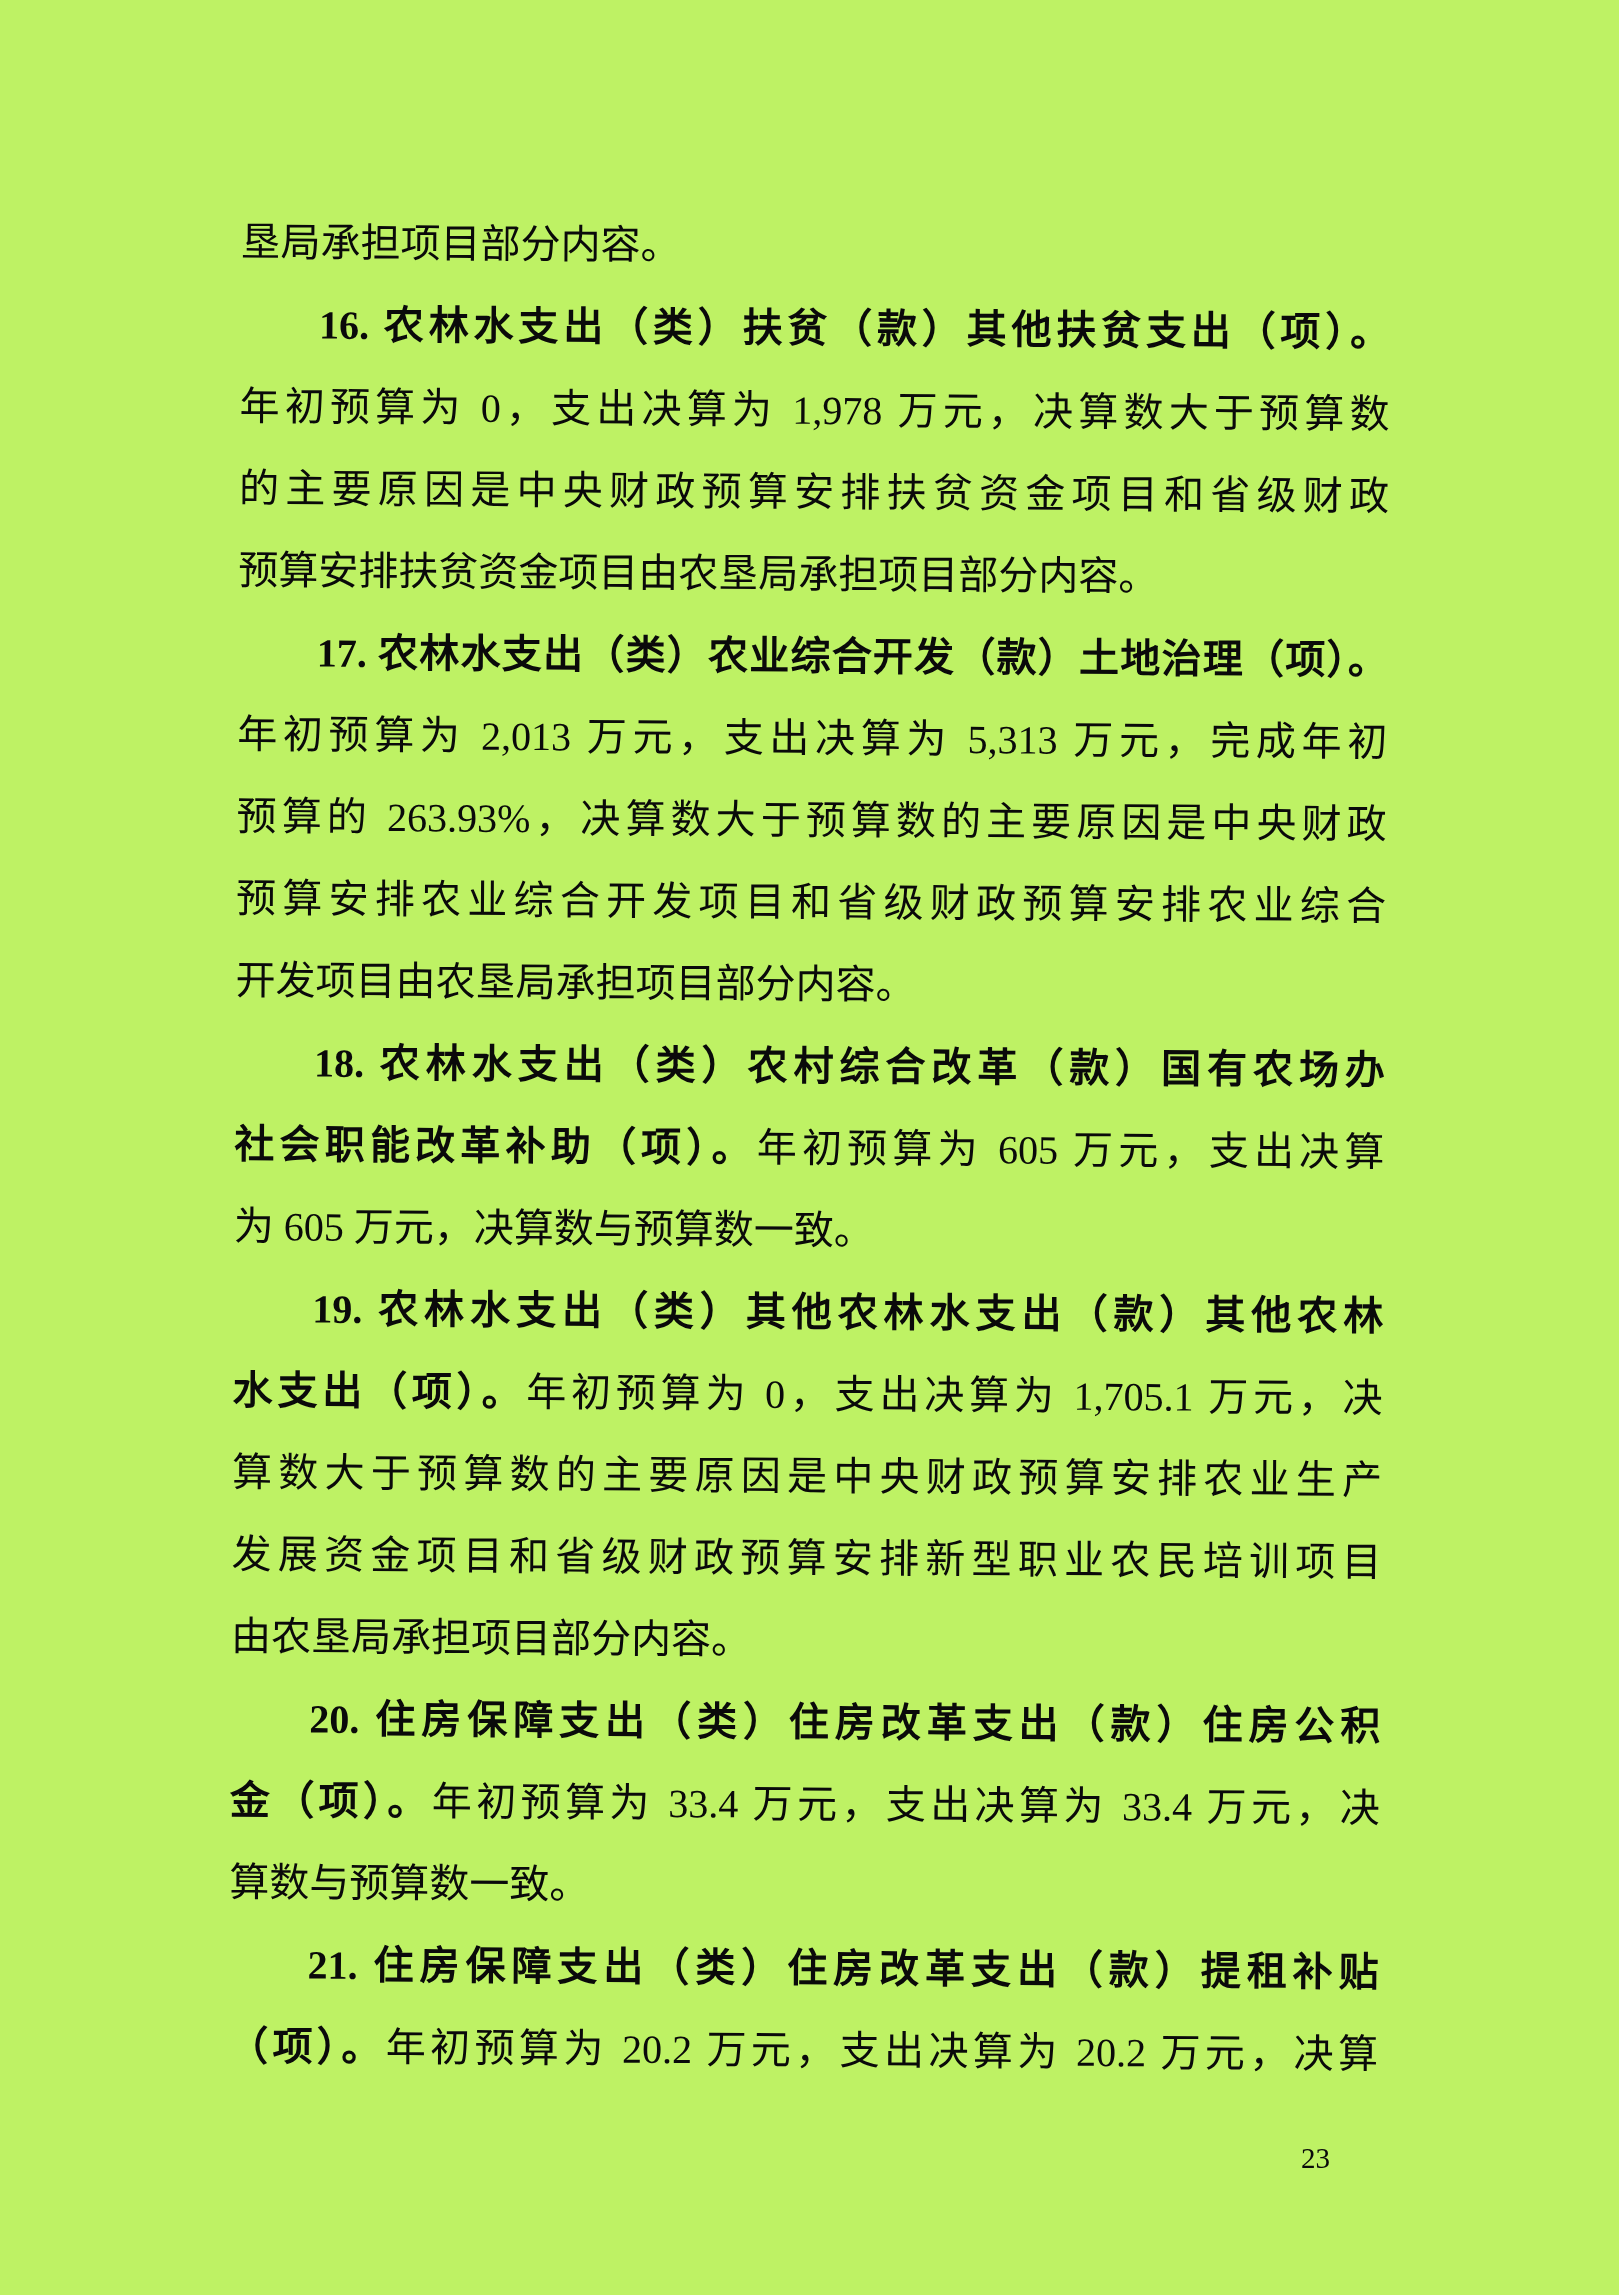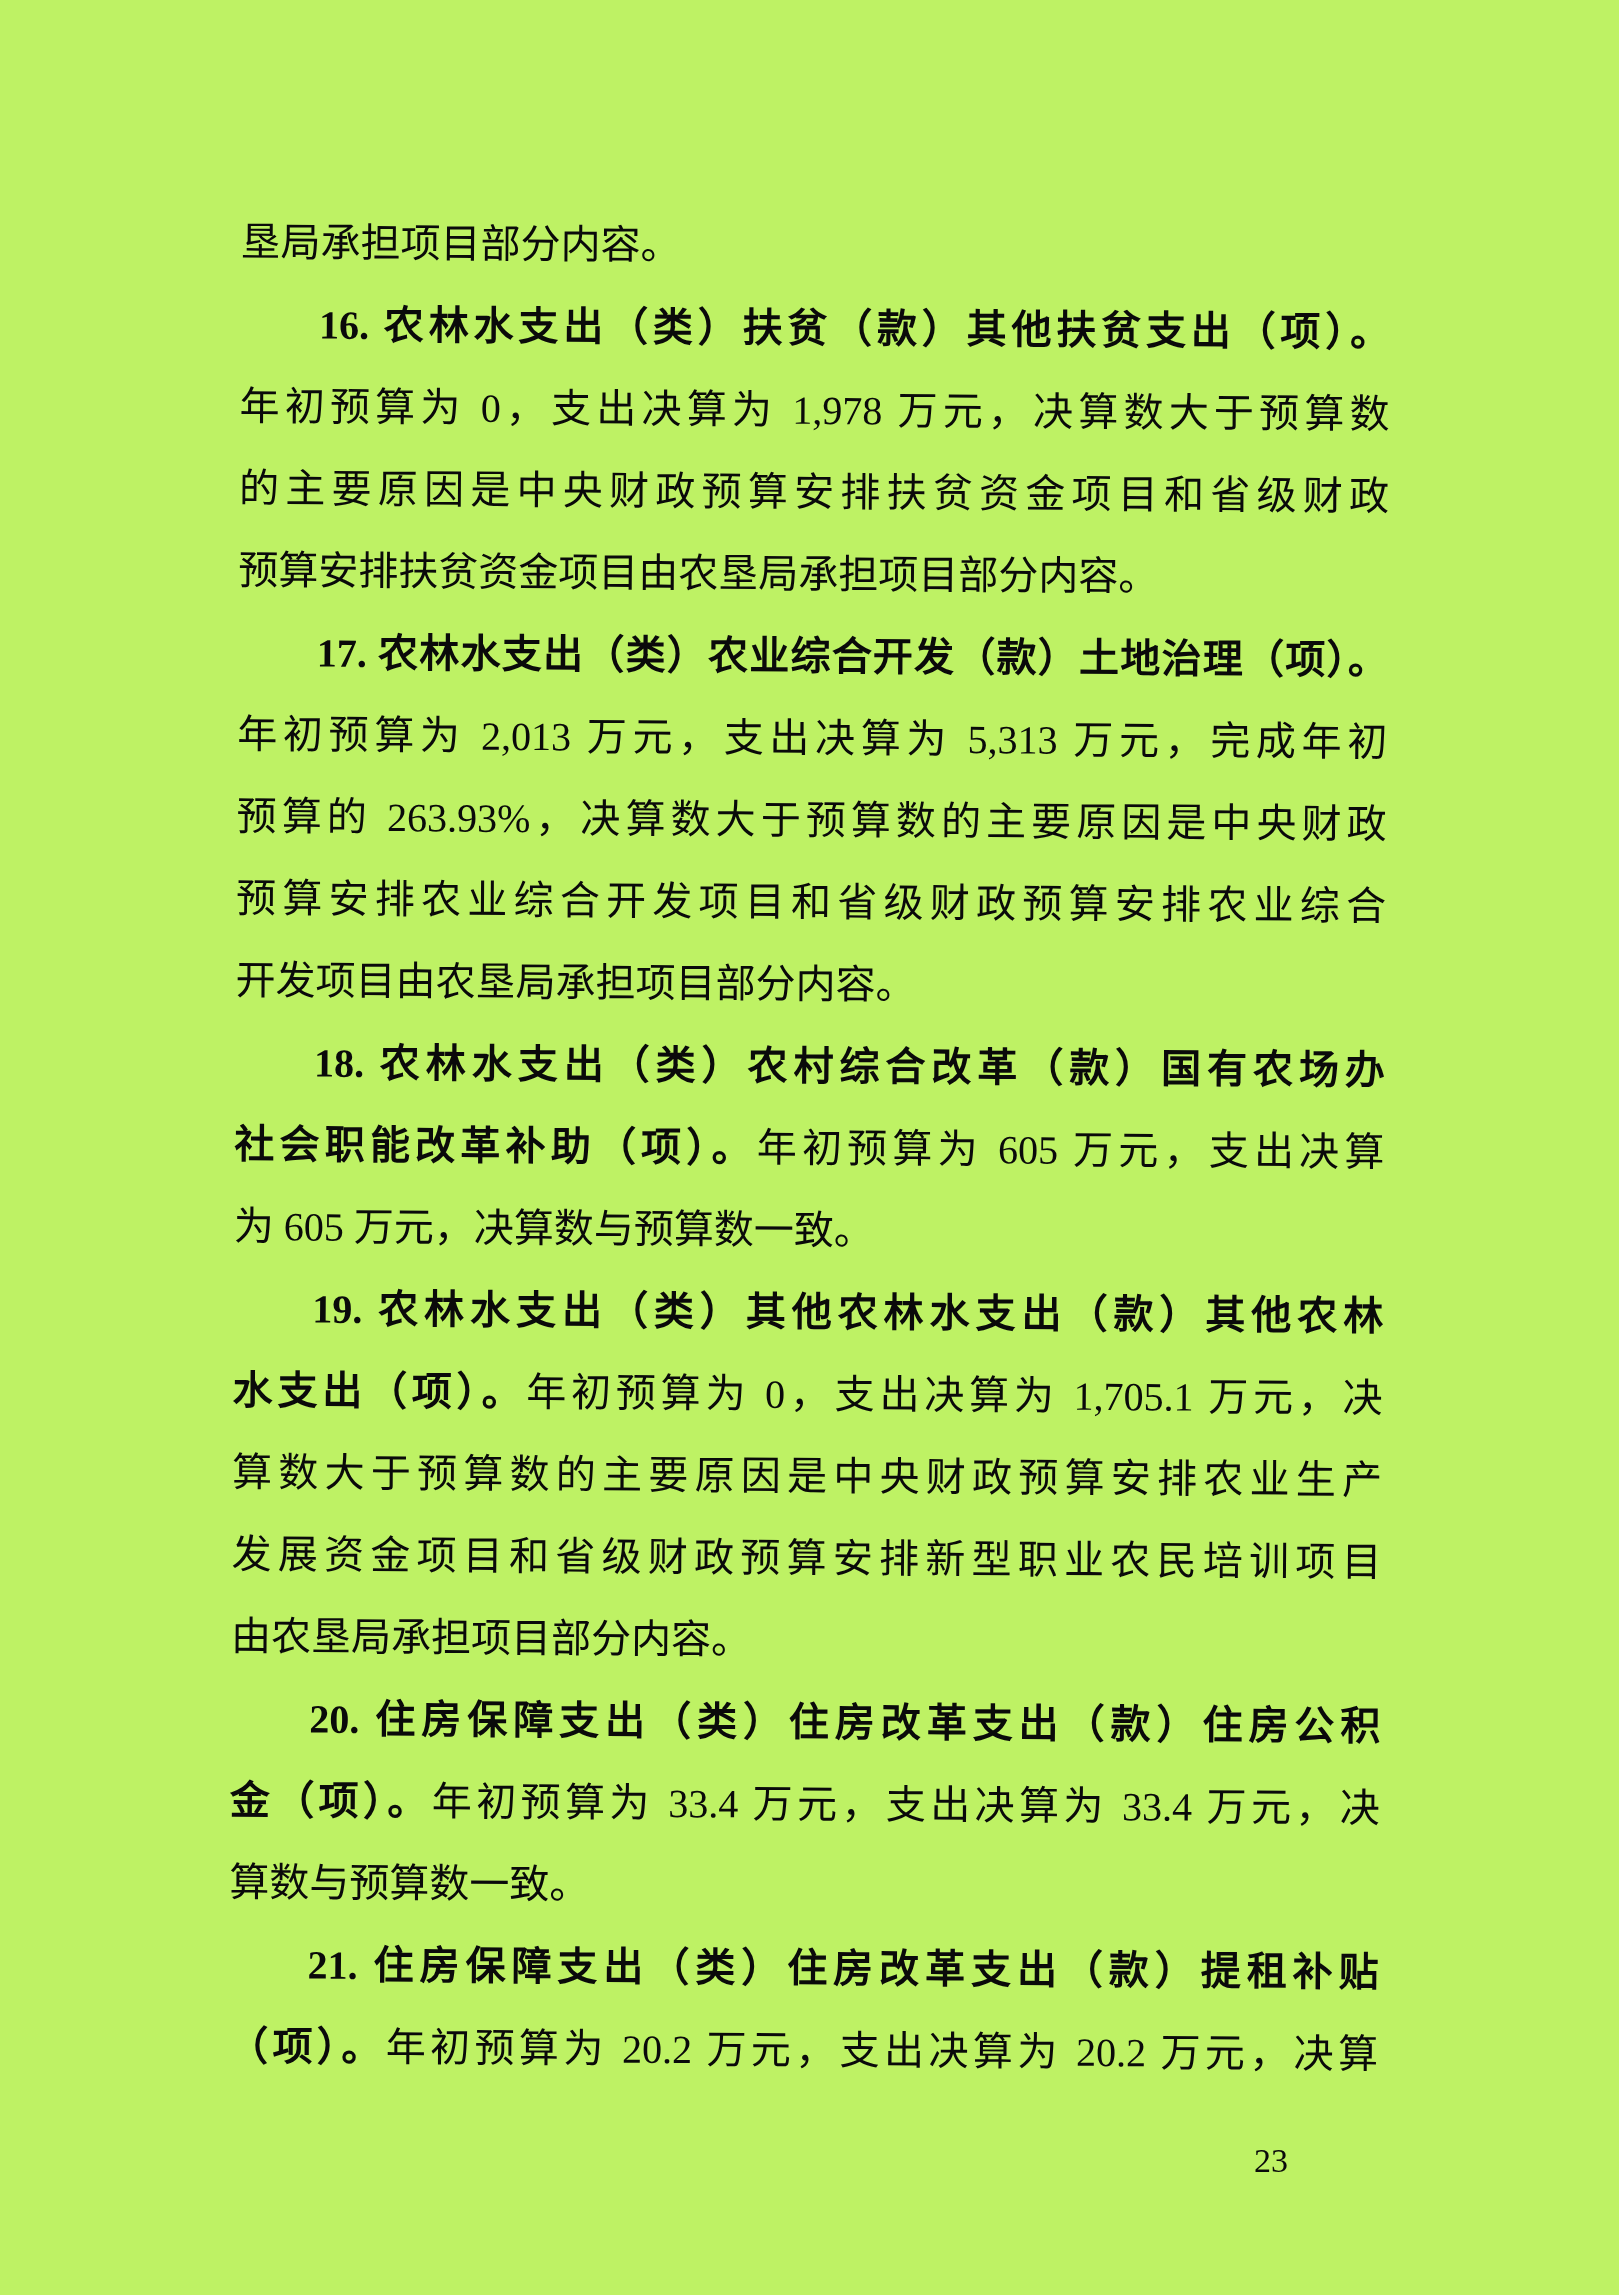--- a/index.html
+++ b/index.html
@@ -38,23 +38,23 @@
     text-align-last: justify;
   }
   .line.indent {
     padding-left: 79px;
   }
   .line b {
     font-weight: 700;
   }
   .page-number {
     position: absolute;
-    left: 1254px;
+    left: 1301px;
     top: 2144px;
-    font-size: 34px;
+    font-size: 29px;
     line-height: 1;
     color: #0a0a0a;
   }
 </style>
 </head>
 <body>
 
 <div class="page">
   <div class="text-block" id="text-block">
       <div class="line"><span>垦局承担项目部分内容。</span></div>

